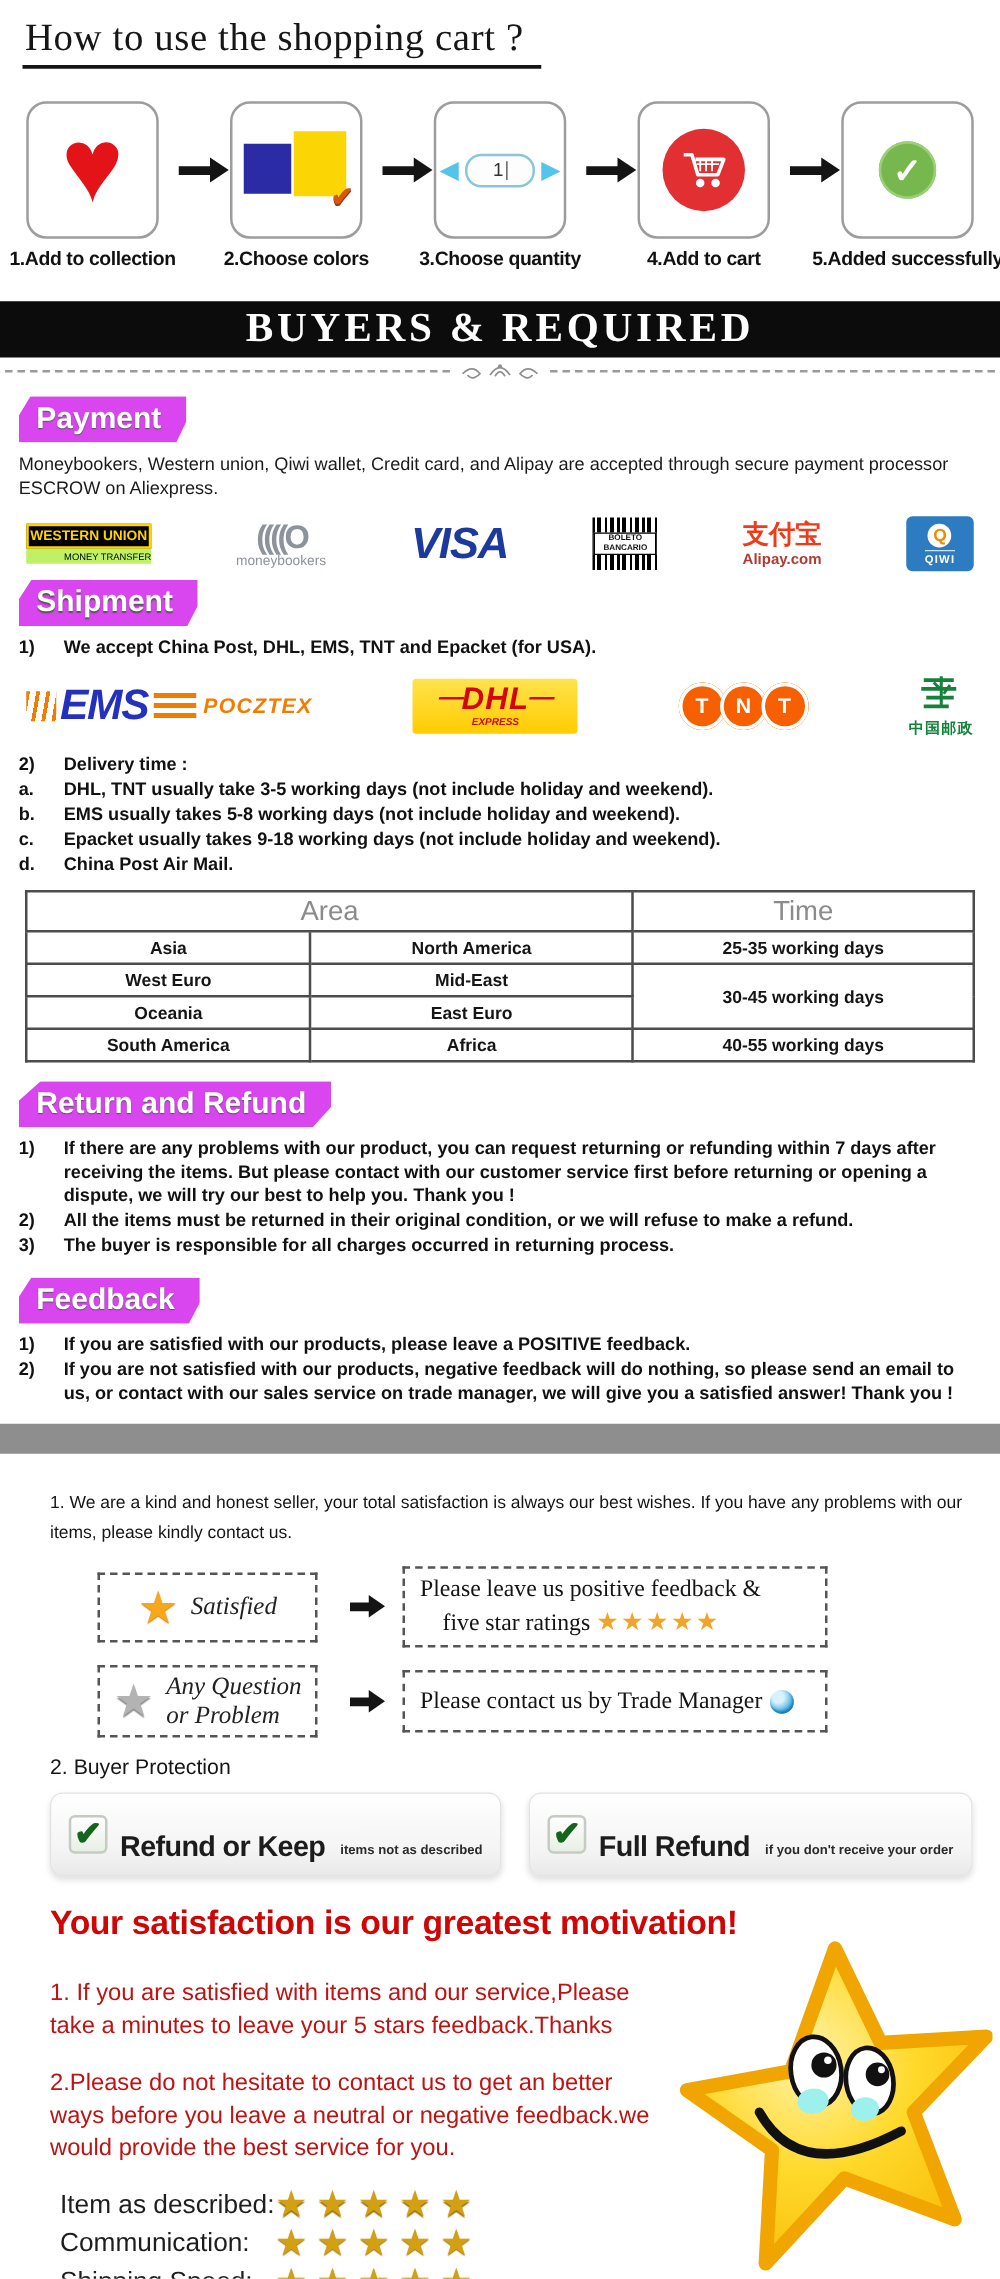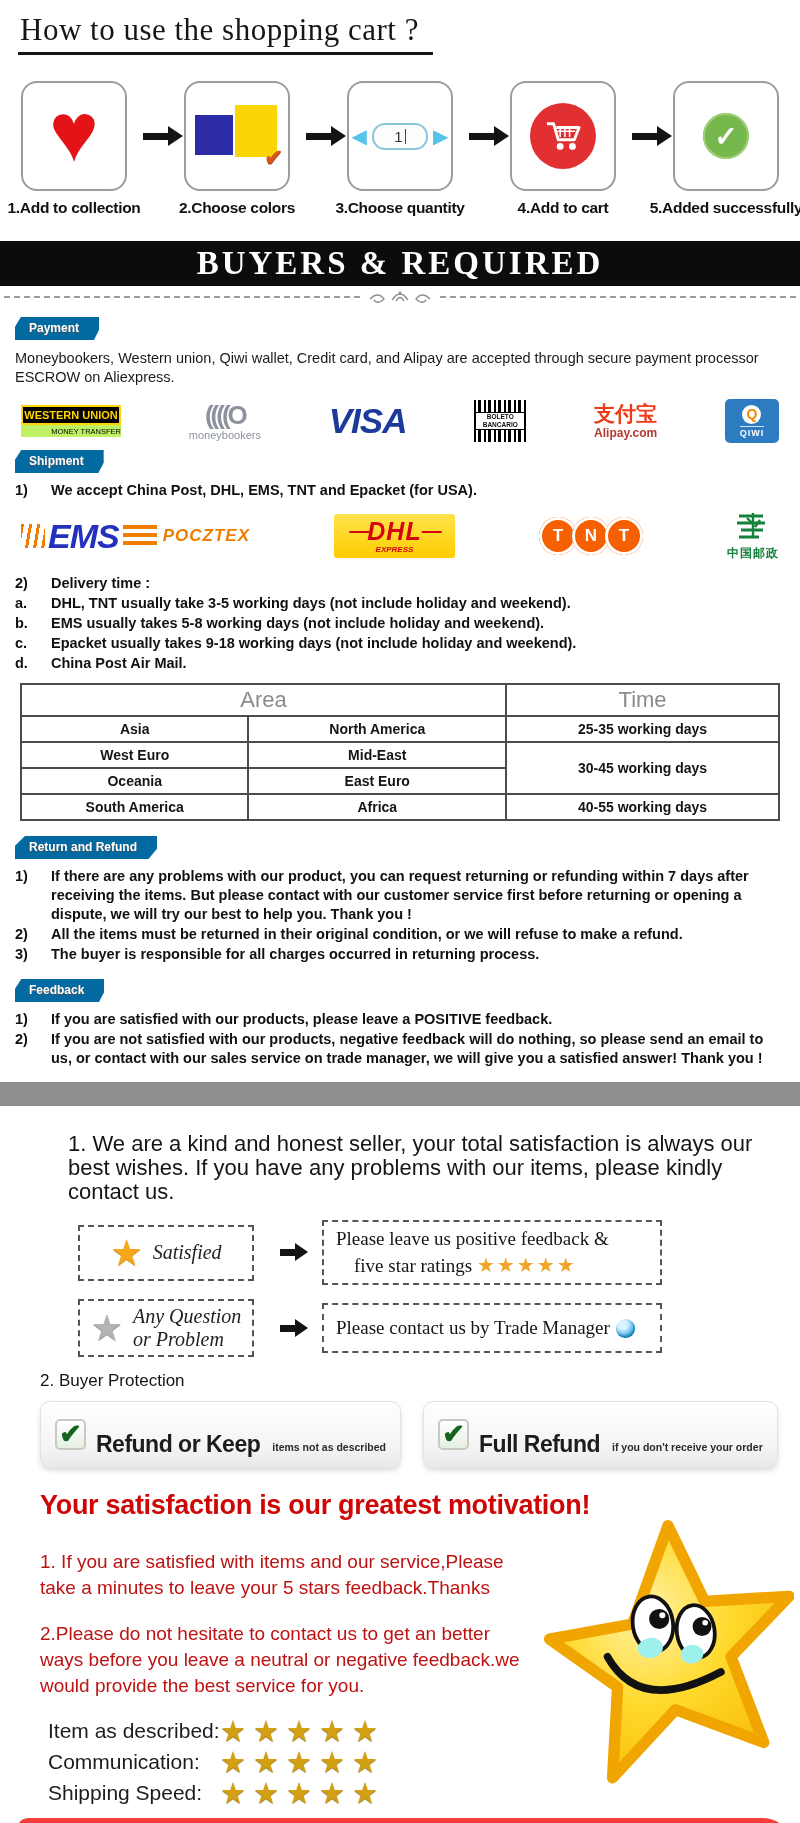--- a/index.html
+++ b/index.html
@@ -50,21 +50,21 @@
   .black-banner { margin-top:24px; height:45px; background:#0c0c0c; display:flex; align-items:center; justify-content:center; }
   .black-banner span {
     font-family:"Liberation Serif", serif; font-weight:bold; font-size:33px; color:#fff; letter-spacing:3px;
   }
   .separator { display:flex; align-items:center; margin-top:3px; padding:0 4px; height:16px; }
   .sep-line { flex:1; border-top:2px dashed #9a9a9a; }
   .sep-orn { margin:0 8px; flex-shrink:0; }
   
   .section { padding:0 15px; }
   .badge {
-    display:inline-block; background:#0369a1; color:#fff; font-size:12px; font-weight:bold;
+    display:inline-block; background:#d946ef; color:#fff; font-size:24px; font-weight:bold;
     padding:4px 20px 5px 14px; clip-path:polygon(7% 0, 100% 0, 100% 55%, 94% 100%, 0 100%, 0 42%);
     text-shadow:0 1px 1px #555;
   }
   .body-text { font-size:14.5px; line-height:19px; font-weight:normal; color:#1b1b1b; }
   .num-item { display:flex; margin-top:1px; }
   .num-item .num { width:36px; flex-shrink:0; font-weight:bold; font-size:14.5px; line-height:19px; }
   .num-item .txt { flex:1; font-weight:bold; font-size:14.5px; line-height:19px; }
   
   .logo-row { display:flex; align-items:center; justify-content:space-between; margin-top:12px; padding:0 6px; }
   .wu { width:100px; }
@@ -82,42 +82,42 @@
   .qiwi { width:54px; height:44px; background:#2d7bc1; border-radius:5px; display:flex; flex-direction:column; align-items:center; justify-content:center; }
   .qiwi-q { width:19px; height:19px; background:#fff; border-radius:50%; color:#f28a00; font-weight:bold; font-size:14px; display:flex; align-items:center; justify-content:center; }
   .qiwi-label { color:#fff; font-size:9px; font-weight:bold; border-top:1px solid #cfe3f3; margin-top:2px; padding-top:1px; letter-spacing:1px; }
   
   .ship-row { display:flex; align-items:center; justify-content:space-between; margin-top:10px; padding:0 6px; }
   .ems { display:flex; align-items:center; }
   .ems-stripes { width:24px; height:24px; background:repeating-linear-gradient(100deg,#f07c00 0 3px,transparent 3px 8px); margin-right:3px; }
   .ems-name { font-size:34px; font-weight:bold; font-style:italic; color:#2431bd; line-height:0.9; letter-spacing:-1px; }
   .ems-sub { font-size:17px; font-weight:bold; font-style:italic; color:#f07c00; margin-left:6px; letter-spacing:1px; }
   .ems-bars { width:34px; height:22px; margin-left:4px; background:repeating-linear-gradient(180deg,#f07c00 0 4px,transparent 4px 8px); }
-  .dhl { width:121px; height:44px; background:linear-gradient(180deg,#ffe34d,#fc0); display:flex; flex-direction:column; align-items:center; justify-content:center; border-radius:3px; }
+  .dhl { width:132px; height:44px; background:linear-gradient(180deg,#ffe34d,#fc0); display:flex; flex-direction:column; align-items:center; justify-content:center; border-radius:3px; }
   .dhl-name { color:#d40511; font-size:25px; font-weight:bold; font-style:italic; letter-spacing:1px; line-height:1; }
   .dhl-name .dash { letter-spacing:-2px; font-size:20px; vertical-align:3px; }
   .dhl-sub { color:#d40511; font-size:8px; font-weight:bold; font-style:italic; margin-top:1px; }
   .tnt { display:flex; }
   .tnt-c {
     width:38px; height:38px; border-radius:50%; background:#f66000; color:#fff; font-weight:bold; font-size:17px;
     display:flex; align-items:center; justify-content:center; box-shadow:inset 0 0 0 3px #fff, inset 0 0 0 6px #f66000;
   }
   .tnt-c + .tnt-c { margin-left:-5px; }
   .cpost { text-align:center; }
   .cpost-label { font-size:12px; font-weight:bold; color:#14823b; margin-top:1px; letter-spacing:1px; }
   
   .area-table { width:calc(100% - 10px); margin:10px auto 0; border-collapse:collapse; }
   .area-table th, .area-table td { border:2px solid #4c4c4c; text-align:center; }
   .area-table th { font-size:22px; font-weight:normal; color:#8b8b8b; padding:2px 0; }
   .area-table td { font-size:14px; font-weight:bold; color:#151515; padding:4px 0; }
   
   .gray-bar { height:24px; background:#8e8e8e; margin-top:14px; }
   
   .promise { padding:0 20px 0 40px; }
-  .promise-intro { margin-top:26px; font-size:22px; line-height:24px; color:#151515;margin-left:28px; }
+  .promise-intro { margin-top:26px; font-size:14px; line-height:24px; color:#151515; }
   .d-row { display:flex; align-items:center; gap:26px; margin-left:38px; }
   .d-row-1 { margin-top:16px; }
   .d-row-2 { margin-top:14px; }
   .d-box { border:2px dashed #555; background:#fff; }
   .d-left { width:176px; min-height:56px; display:flex; align-items:center; justify-content:center; gap:10px; padding:4px 6px; }
   .d-right { width:340px; padding:5px 12px; }
   .serif-t { font-family:"Liberation Serif", serif; font-size:19px; color:#151515; line-height:1.3; }
   .script-t { font-family:"Liberation Serif", serif; font-style:italic; font-size:20px; color:#222; line-height:1.15; }
   .star-big { font-size:36px; line-height:1; }
   .star-gold { color:#f6a71c; text-shadow:0 1px 1px #c77e00; }

